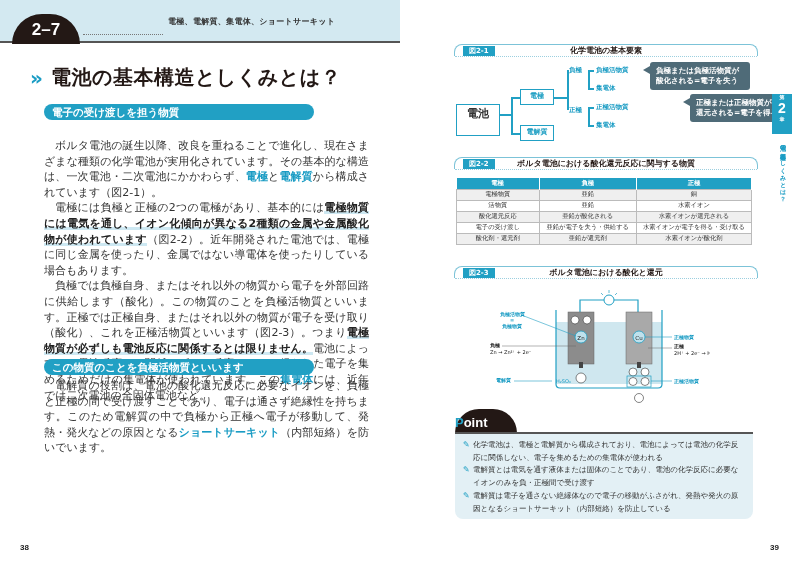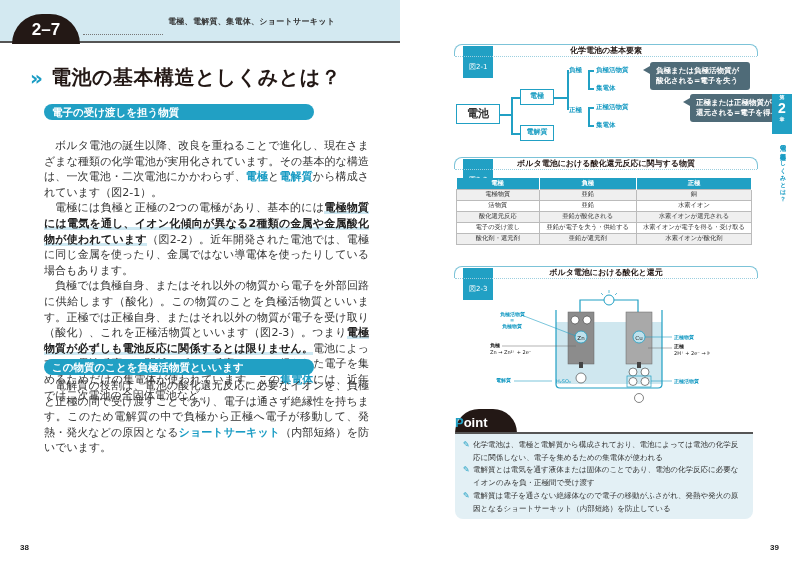--- a/index.html
+++ b/index.html
@@ -20,21 +20,21 @@
   .body-text { position: absolute; left: 44px; width: 325px; font-size: 11px; line-height: 15.6px; color: #333; text-align: justify; }
   .body-text p { text-indent: 1em; }
   .hl-blue { color: #1a9cc4; font-weight: bold; }
   .hl-bold { font-weight: bold; color: #222; background: linear-gradient(transparent 75%, #cde8f2 75%); }
 
   .page-num { position: absolute; top: 543px; font-family: "Liberation Sans", sans-serif; font-weight: bold; font-size: 8px; color: #222; }
 
   
   .fig-header { position: absolute; left: 454px; width: 304px; height: 12px; border: 1px solid #7cc3d8; border-radius: 8px 8px 0 0; border-bottom: none; }
   .fig-header::after { content: ""; position: absolute; left: 0; right: 0; top: 11px; border-top: 1px dotted #9ccfdf; }
-  .fig-label { position: absolute; left: 8px; top: 1px; background: #21a0c4; color: #fff; font-size: 7px; font-weight: normal; padding: 16px 6px; height: 10px; line-height: 10px; }
+  .fig-label { position: absolute; left: 8px; top: 1px; background: #21a0c4; color: #fff; font-size: 7px; font-weight: bold; padding: 0 6px; height: 10px; line-height: 10px; }
   .fig-title { position: absolute; left: 0; right: 0; top: 0px; text-align: center; font-size: 8px; font-weight: bold; color: #231815; line-height: 11px; }
 
   
   .tree-box { position: absolute; border: 1.5px solid #21a0c4; background: #fff; color: #21a0c4; font-weight: bold; text-align: center; }
   .tree-root { color: #333; border-color: #21a0c4; }
   .tree-line { position: absolute; background: #21a0c4; }
   .tree-label { position: absolute; font-size: 6.5px; color: #1a9cc4; font-weight: bold; }
   .callout { position: absolute; background: #4f6b78; color: #fff; font-size: 7.5px; font-weight: bold; line-height: 10px; padding: 4px 6px; border-radius: 3px; }
   .callout::before { content: ""; position: absolute; left: -7px; top: 4px; border-right: 7px solid #4f6b78; border-top: 4px solid transparent; border-bottom: 4px solid transparent; }
 
@@ -90,21 +90,21 @@
   <div class="page-num" style="left:20px;">38</div>
 </div>
 
 <div>
 
   <div class="fig-header" style="top:44px;">
     <span class="fig-label">図2-1</span>
     <span class="fig-title">化学電池の基本要素</span>
   </div>
   <div>
-    <div class="tree-box tree-root" style="left:456px;top:104px;width:44px;height:20px;font-size:11px;line-height:17px;">電池</div>
+    <div class="tree-box tree-root" style="left:456px;top:104px;width:44px;height:32px;font-size:11px;line-height:17px;">電池</div>
     <div class="tree-line" style="left:500px;top:114px;width:12px;height:1.5px;"></div>
     <div class="tree-line" style="left:511px;top:97px;width:1.5px;height:36px;"></div>
     <div class="tree-line" style="left:511px;top:97px;width:9px;height:1.5px;"></div>
     <div class="tree-line" style="left:511px;top:133px;width:9px;height:1.5px;"></div>
     <div class="tree-box" style="left:520px;top:89px;width:34px;height:16px;font-size:7px;line-height:13px;">電極</div>
     <div class="tree-box" style="left:520px;top:125px;width:34px;height:16px;font-size:7px;line-height:13px;">電解質</div>
     <div class="tree-line" style="left:554px;top:97px;width:14px;height:1.5px;"></div>
     <div class="tree-line" style="left:567px;top:70px;width:1.5px;height:40px;"></div>
     <div class="tree-label" style="left:569px;top:66px;">負極</div>
     <div class="tree-label" style="left:569px;top:106px;">正極</div>

